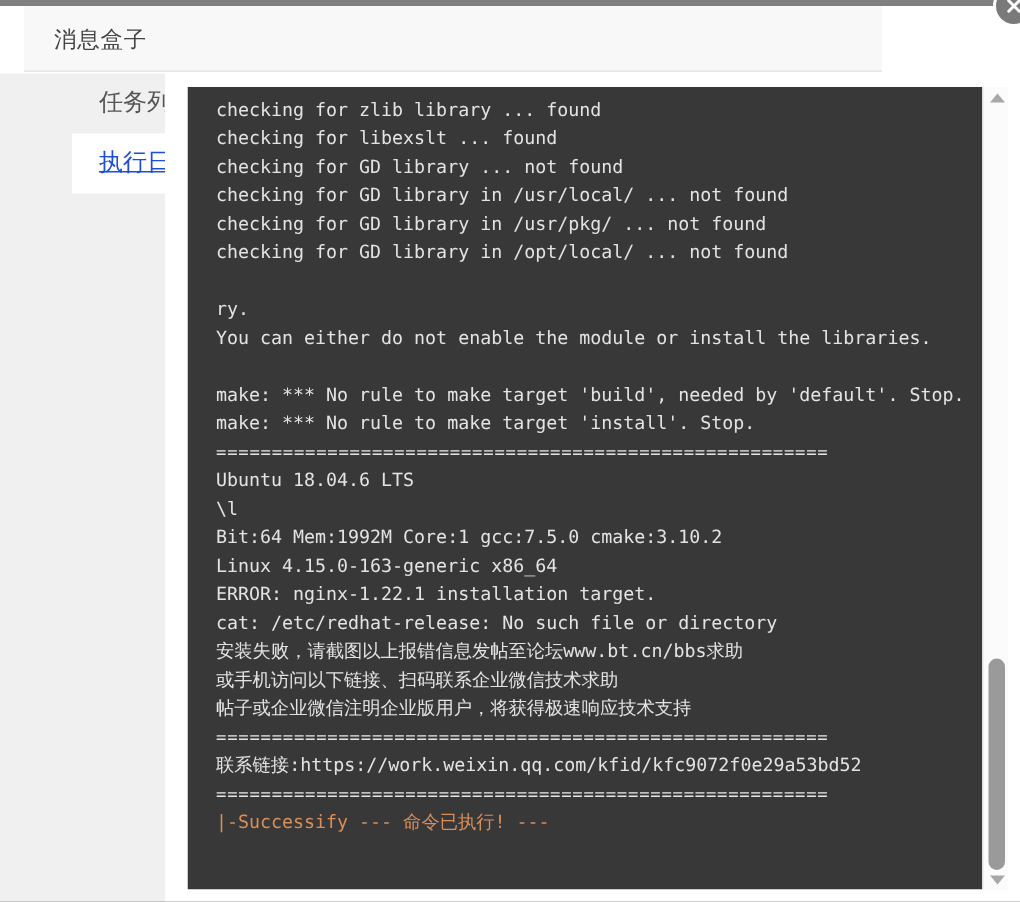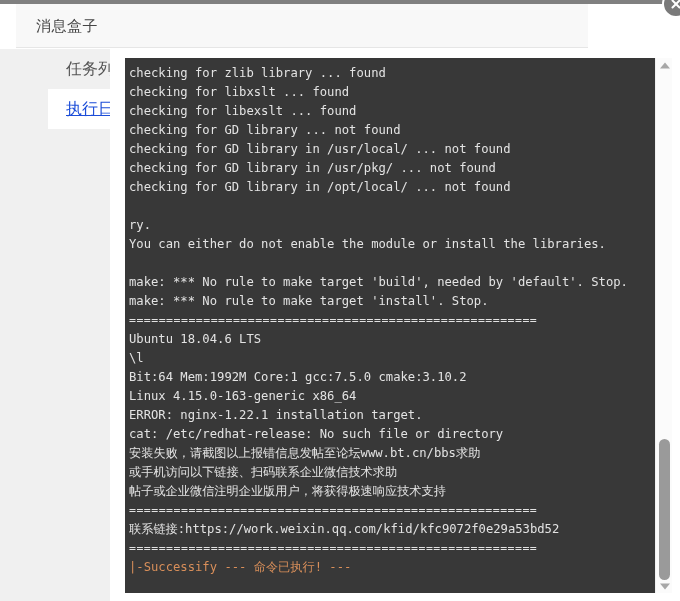--- a/index.html
+++ b/index.html
@@ -118,21 +118,21 @@
     overflow: hidden;
   }
   .terminal {
     position: absolute;
     left: 0;
     top: 0;
     width: 530px;
     height: 535px;
     background: #383838;
     box-sizing: border-box;
-    padding: 6px 0 0 4px;
+    padding: 6px 0 0 19px;
     overflow: hidden;
   }
   .term-line {
     font-family: "DejaVu Sans Mono", "Liberation Mono", monospace;
     font-size: 12.2px;
     line-height: 19px;
     color: #e3e3e3;
     white-space: pre;
     letter-spacing: 0px;
   }
@@ -218,21 +218,20 @@
   <div class="sidebar-item active">
     <span>执行日志</span>
   </div>
 </div>
 
 <div class="content">
   <div class="terminal-wrap">
 
     <div class="terminal" id="terminal">
         <div class="term-line">checking for zlib library ... found</div>
-        <div class="term-line">checking for libxslt ... found</div>
         <div class="term-line">checking for libexslt ... found</div>
         <div class="term-line">checking for GD library ... not found</div>
         <div class="term-line">checking for GD library in /usr/local/ ... not found</div>
         <div class="term-line">checking for GD library in /usr/pkg/ ... not found</div>
         <div class="term-line">checking for GD library in /opt/local/ ... not found</div>
         <div class="term-line blank"> </div>
         <div class="term-line">ry.</div>
         <div class="term-line">You can either do not enable the module or install the libraries.</div>
         <div class="term-line blank"> </div>
         <div class="term-line">make: *** No rule to make target 'build', needed by 'default'. Stop.</div>

